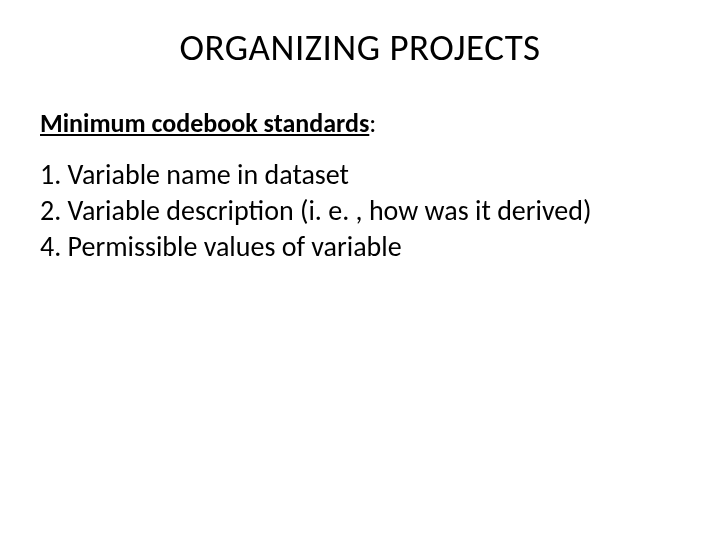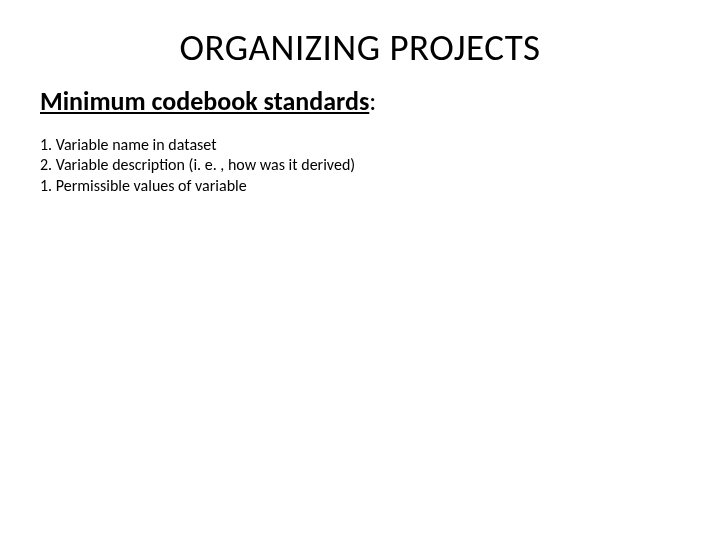--- a/index.html
+++ b/index.html
@@ -13,45 +13,45 @@
       background: #ffffff;
       font-family: Calibri, "Segoe UI", Arial, sans-serif;
       color: #000000;
       padding: 20px 40px;
     }
     .slide-title {
       font-size: 37px;
       font-weight: 400;
       text-align: center;
       margin-top: 5px;
-      margin-bottom: 15px;
+      margin-bottom: 37px;
       letter-spacing: 0.5px;
     }
     .subtitle {
       font-size: 26px;
       margin-bottom: 18px;
     }
     .subtitle-bold {
       font-weight: 700;
       text-decoration: underline;
     }
     .list-container {
-      font-size: 16px;
+      font-size: 28px;
       line-height: 1.28;
     }
     .list-item {
       display: block;
     }
   </style>
 </head>
 <body>
 
 <h1 class="slide-title">ORGANIZING PROJECTS</h1>
 
 <div class="subtitle">
   <span class="subtitle-bold">Minimum codebook standards</span><span>:</span>
 </div>
 
 <div class="list-container">
   <span class="list-item">1. Variable name in dataset</span>
   <span class="list-item">2. Variable description (i. e. , how was it derived)</span>
-  <span class="list-item">1. Permissible values of variable</span>
+  <span class="list-item">4. Permissible values of variable</span>
 </div>
 
 </body></html>

